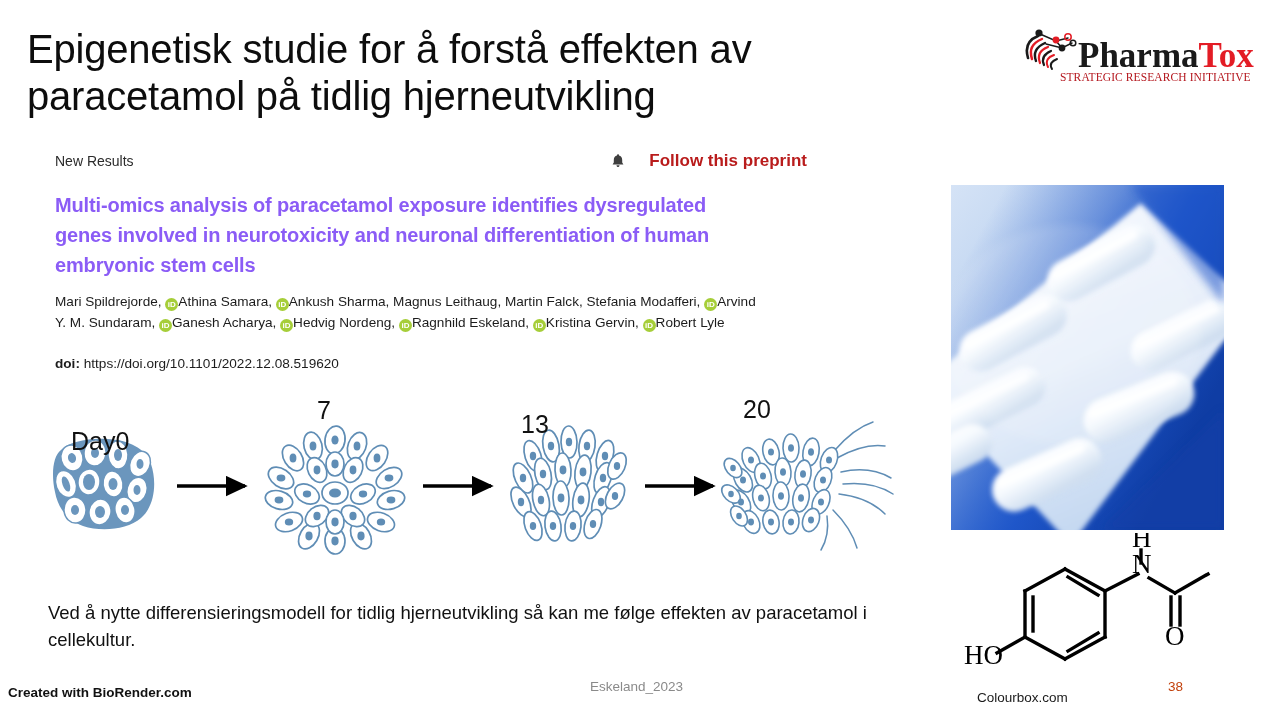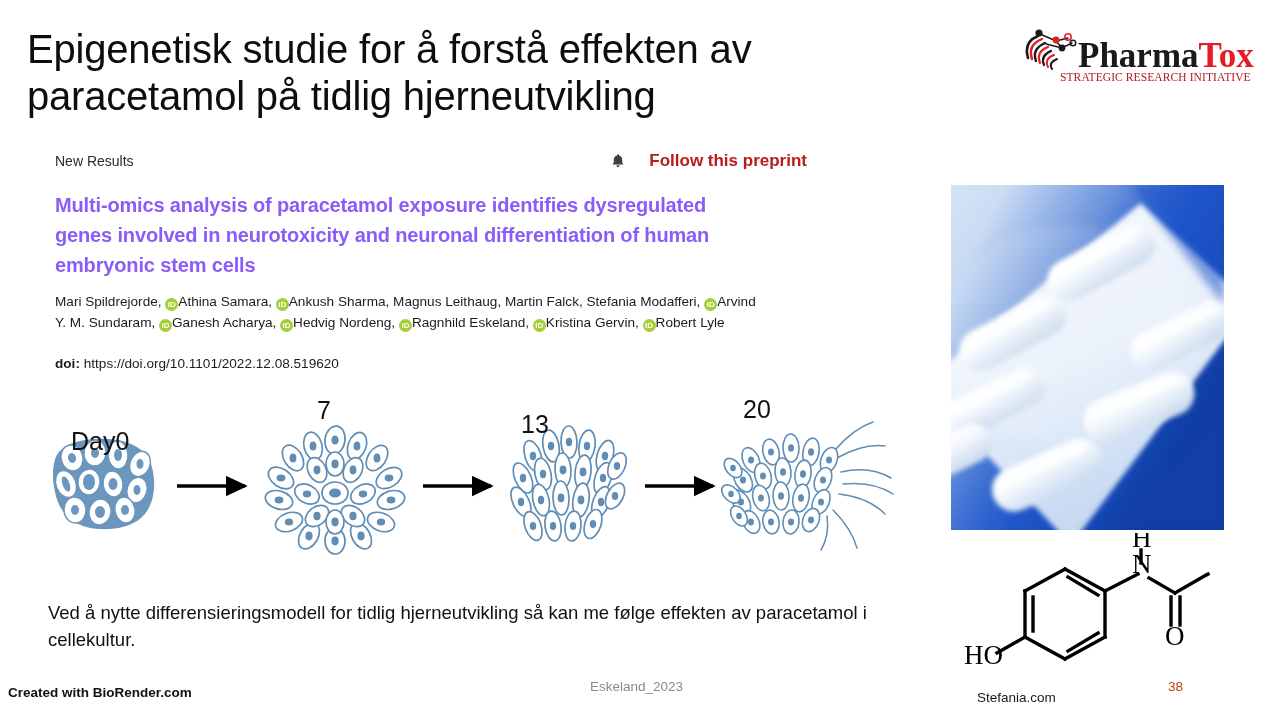--- a/index.html
+++ b/index.html
@@ -617,16 +617,16 @@
         <text x="182" y="40">N</text>
         <text x="182" y="14">H</text>
         <text x="215" y="112">O</text>
       </g>
       <rect x="178" y="18" width="22" height="26" fill="#ffffff" opacity="0"></rect>
     </svg>
   </div>
 
   <div id="biorender-credit">Created with BioRender.com</div>
   <div id="source-ref">Eskeland_2023</div>
-  <div id="colourbox-credit">Stefania.com</div>
+  <div id="colourbox-credit">Colourbox.com</div>
   <div id="page-number">38</div>
 
 </div>
 
 </body></html>

